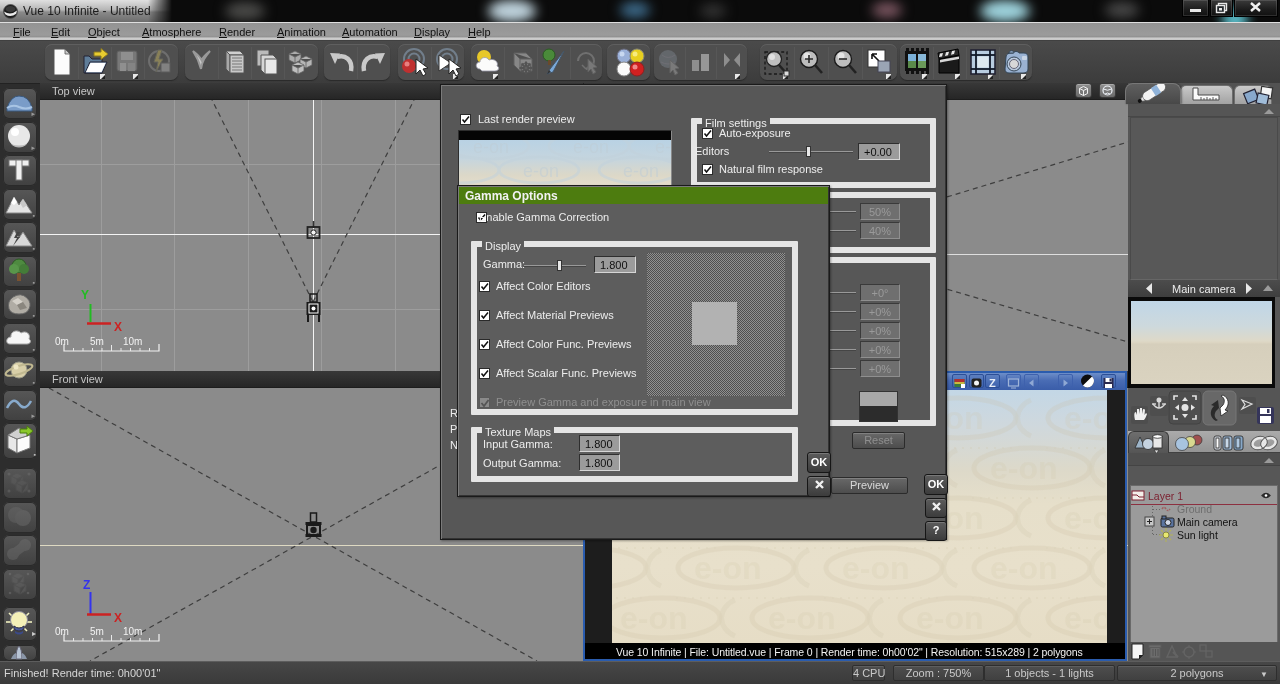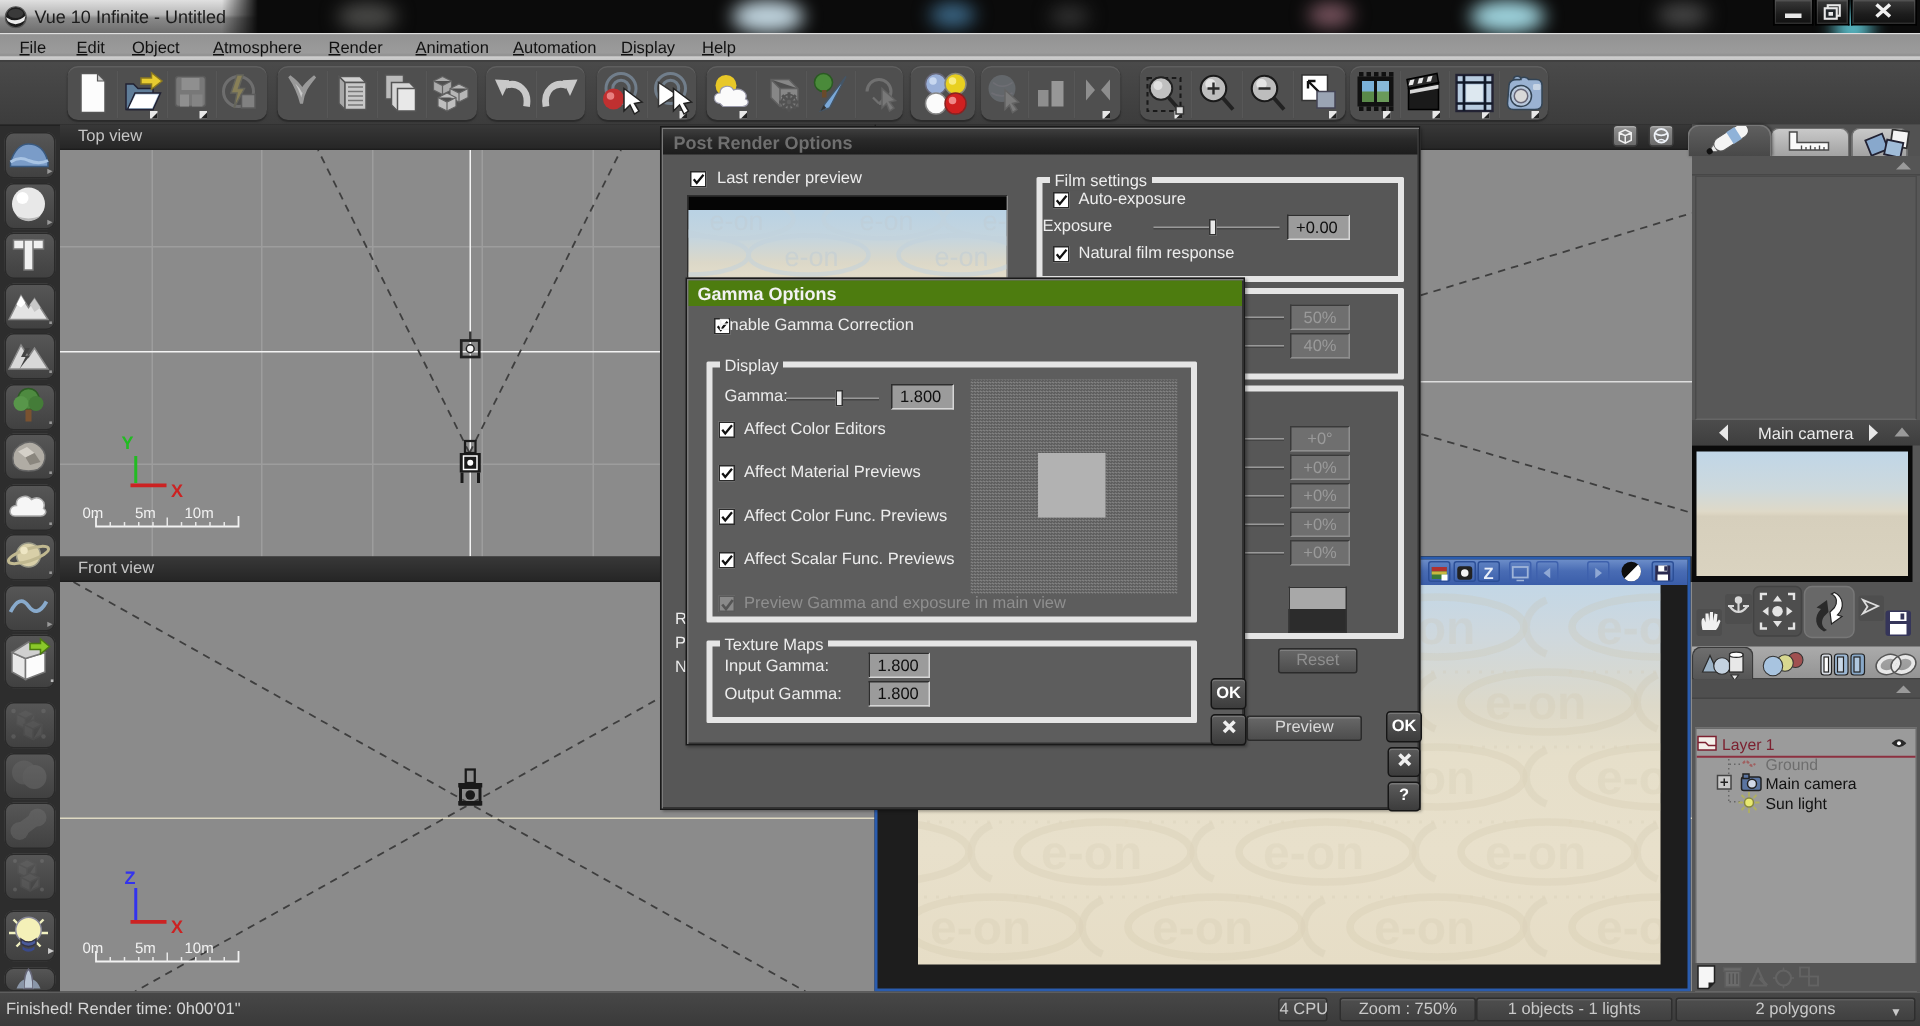--- a/index.html
+++ b/index.html
@@ -38,21 +38,21 @@
   background:linear-gradient(180deg,#575757 0,#404040 100%);box-shadow:inset 0 0 0 1px #2a2a2a;}
 
 .vtitle{position:absolute;height:17px;background:linear-gradient(180deg,#383838 0,#262626 100%);
   color:#c6c6c6;font-size:11px;border-bottom:1px solid #1d1d1d;}
 .vtitle span{position:absolute;left:12px;top:2px;}
 .vcanvas{position:absolute;background:#8b8b8b;overflow:hidden;}
 
 .dlg{position:absolute;background:#575757;border:1px solid #1a1a1a;
   box-shadow:inset 1px 1px 0 #7a7a7a, inset -1px -1px 0 #333, 1px 1px 2px rgba(0,0,0,.35);}
 .dtitle{position:absolute;left:1px;right:1px;top:1px;height:17px;font-weight:bold;font-size:12px;}
-.gbox{position:absolute;border:4px solid #e5e5e5;border-radius:1px;}
+.gbox{position:absolute;border:6px solid #e5e5e5;border-radius:1px;}
 .glabel{position:absolute;top:-7px;left:5px;padding:0 3px;font-size:11px;color:#ededed;}
 .lbl{position:absolute;font-size:11px;color:#ededed;white-space:nowrap;}
 .dim{color:#8f8f8f;}
 .cb{position:absolute;width:11px;height:11px;background:#fff;border:1px solid #2a2a2a;}
 .cb svg,.cbdim svg{display:block;margin:0 auto;}
 .okb svg{display:block;margin:2px auto 0;}
 .cbdim{position:absolute;width:11px;height:11px;background:#8a8a8a;border:1px solid #5a5a5a;}
 .tf{position:absolute;height:17px;background:#9b9b9b;border-top:1px solid #2e2e2e;border-left:1px solid #2e2e2e;
   border-bottom:1px solid #d6d6d6;border-right:1px solid #d6d6d6;color:#101010;font-size:11px;padding:2px 0 0 5px;}
 .tfdim{position:absolute;height:17px;background:#6f6f6f;border-top:1px solid #3a3a3a;border-left:1px solid #3a3a3a;
@@ -692,20 +692,23 @@
             <use href="#eon" x="202" y="178"></use>
             <use href="#eon" x="350" y="178"></use>
             <use href="#eon" x="498" y="178"></use>
       <use href="#eon" x="-20" y="228"></use>
             <use href="#eon" x="128" y="228"></use>
             <use href="#eon" x="276" y="228"></use>
             <use href="#eon" x="424" y="228"></use>
     </g>
   </svg>
   </div>
+  <div class="abs" style="left:0px;top:270px;width:540px;height:16px;background:#000;">
+    <div class="abs" style="left:31px;top:3px;font-size:10.5px;color:#f2f2f2;white-space:nowrap;letter-spacing:-0.1px;">Vue 10 Infinite | File: Untitled.vue | Frame 0 | Render time: 0h00'02" | Resolution: 515x289 | 2 polygons</div>
+  </div>
 </div>
 
 <div id="rpanel">
 
   <div class="abs" style="left:0;top:0;width:152px;height:21px;background:#525252;"></div>
   <div class="abs" style="left:52px;top:2px;width:53px;height:19px;background:linear-gradient(180deg,#c9c9c9 0,#a2a2a2 100%);border:1px solid #6e6e6e;border-bottom:none;border-radius:6px 6px 0 0;">
     <svg width="51" height="18">
           <path d="M12 2 L12 14 L38 14 L38 9 L17 9 L17 2 Z" fill="#fafafa" stroke="#4a4a4a" stroke-width="1"></path>
           <g stroke="#4a4a4a" stroke-width="0.9">
             <line x1="20" y1="14" x2="20" y2="11"></line>
@@ -944,23 +947,20 @@
         <g transform="translate(71,2)">
               <rect x="1" y="1" width="6" height="6" fill="none" stroke="#777" stroke-width="1.2"></rect>
               <rect x="7" y="7" width="6" height="6" fill="none" stroke="#777" stroke-width="1.2"></rect>
             </g>
       </g>
     </svg>
   </div>
 </div>
 
 <div class="dlg" id="dlgpost" style="left:440px;top:84px;width:507px;height:456px;">
-  <div class="dtitle" style="background:linear-gradient(180deg,#3e3e3e 0,#2a2a2a 40%,#1c1c1c 100%);color:#6f6f6f;">
-        <span style="position:absolute;left:7px;top:2px;">Post Render Options</span>
-      </div>
   <div class="cb" style="left:19px;top:29px;">
         <svg width="10" height="10">
           <use href="#chk"></use>
         </svg>
       </div>
   <div class="lbl" style="left:37px;top:28px;">Last render preview</div>
 
   <div class="abs" style="left:17px;top:45px;width:214px;height:58px;border-top:1px solid #2e2e2e;border-left:1px solid #2e2e2e;border-bottom:1px solid #8a8a8a;border-right:1px solid #8a8a8a;">
     <div class="abs" style="left:0;top:0;width:212px;height:9px;background:#050505;"></div>
     <div class="abs" style="left:0;top:9px;width:212px;height:47px;background:linear-gradient(180deg,#b9d2e4 0,#c5d5de 40%,#dcd8c8 75%,#e5decb 100%);">
@@ -986,21 +986,21 @@
 
   <div class="gbox" style="left:250px;top:33px;width:245px;height:70px;">
     <div class="glabel" style="background:#575757;">Film settings</div>
   </div>
   <div class="cb" style="left:261px;top:43px;">
         <svg width="10" height="10">
           <use href="#chk"></use>
         </svg>
       </div>
   <div class="lbl" style="left:278px;top:42px;">Auto-exposure</div>
-  <div class="lbl" style="left:254px;top:60px;">Exposure</div>
+  <div class="lbl" style="left:254px;top:60px;">Editors</div>
   <div class="sline" style="left:328px;top:66px;width:84px;"></div>
   <div class="sthumb" style="left:365px;top:61px;"></div>
   <div class="tf" style="left:417px;top:58px;width:42px;">+0.00</div>
   <div class="cb" style="left:261px;top:79px;">
         <svg width="10" height="10">
           <use href="#chk"></use>
         </svg>
       </div>
   <div class="lbl" style="left:278px;top:78px;">Natural film response</div>
 

